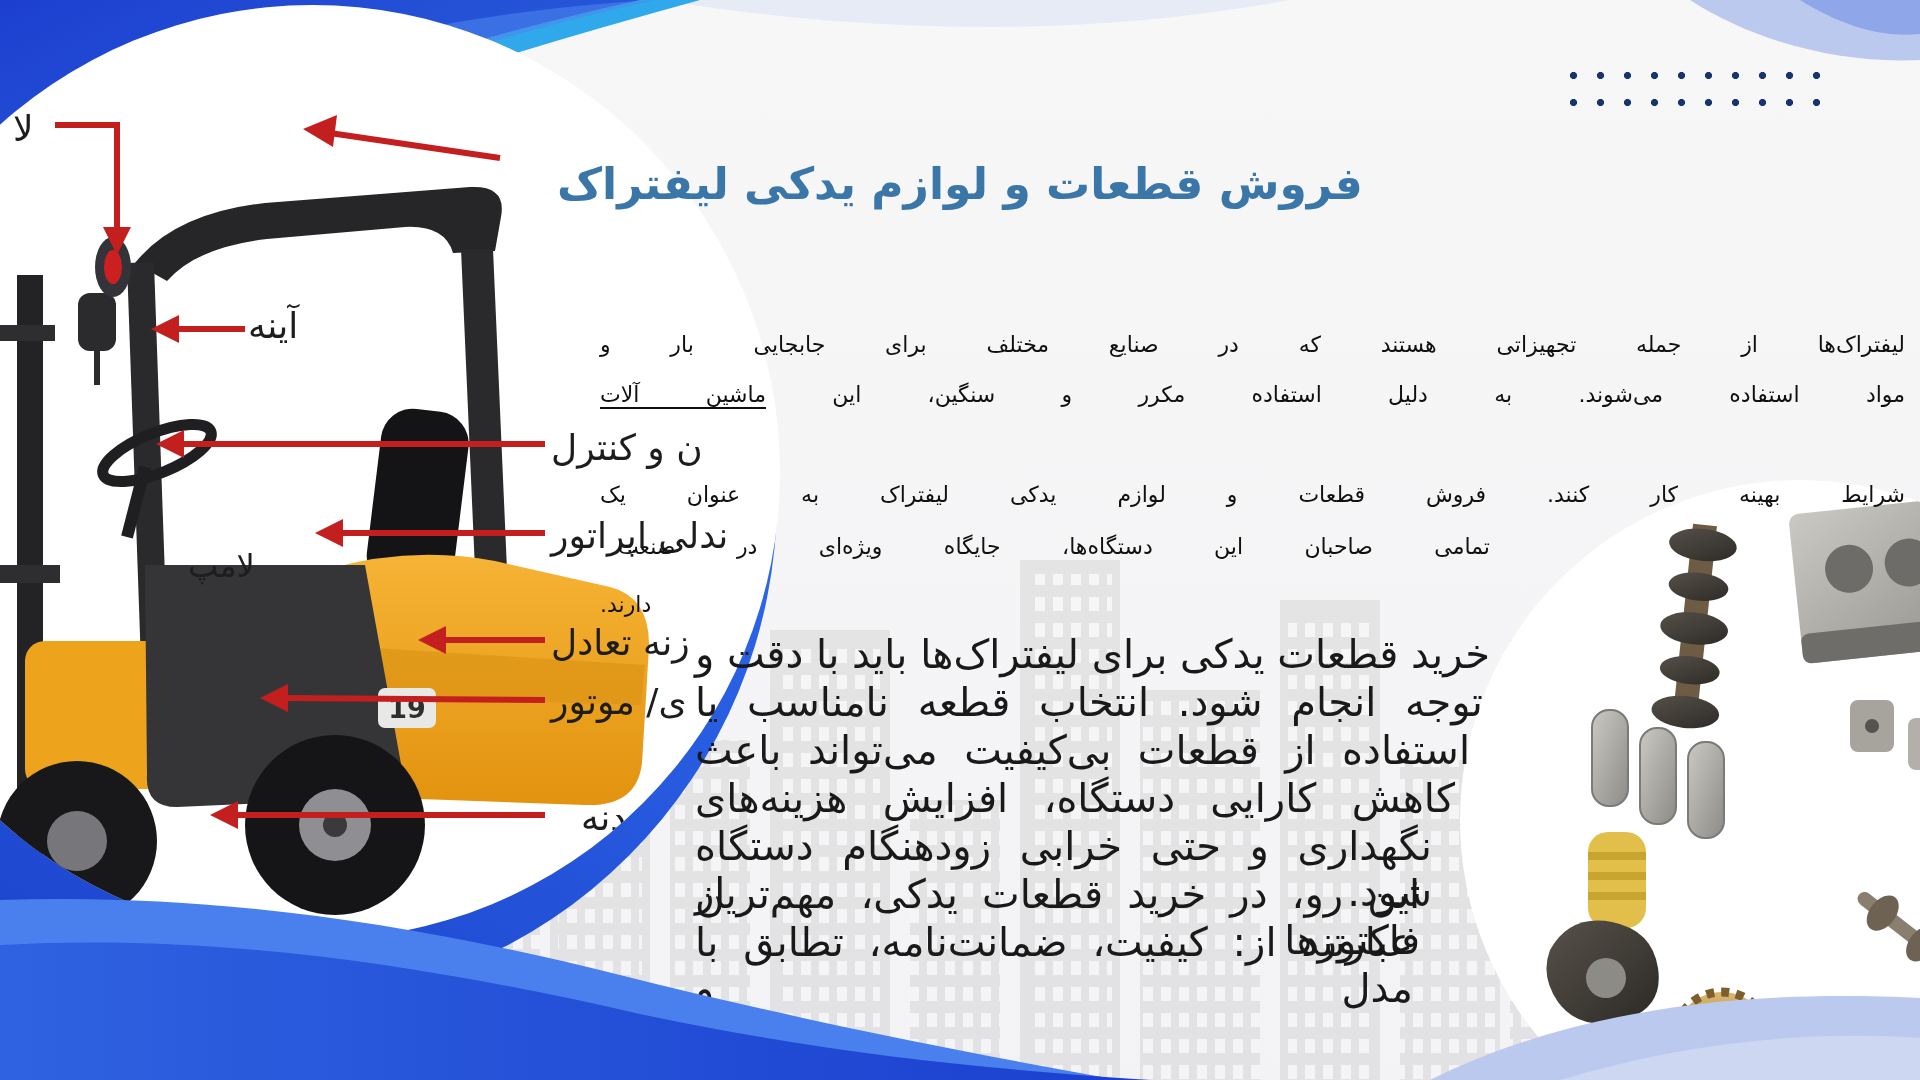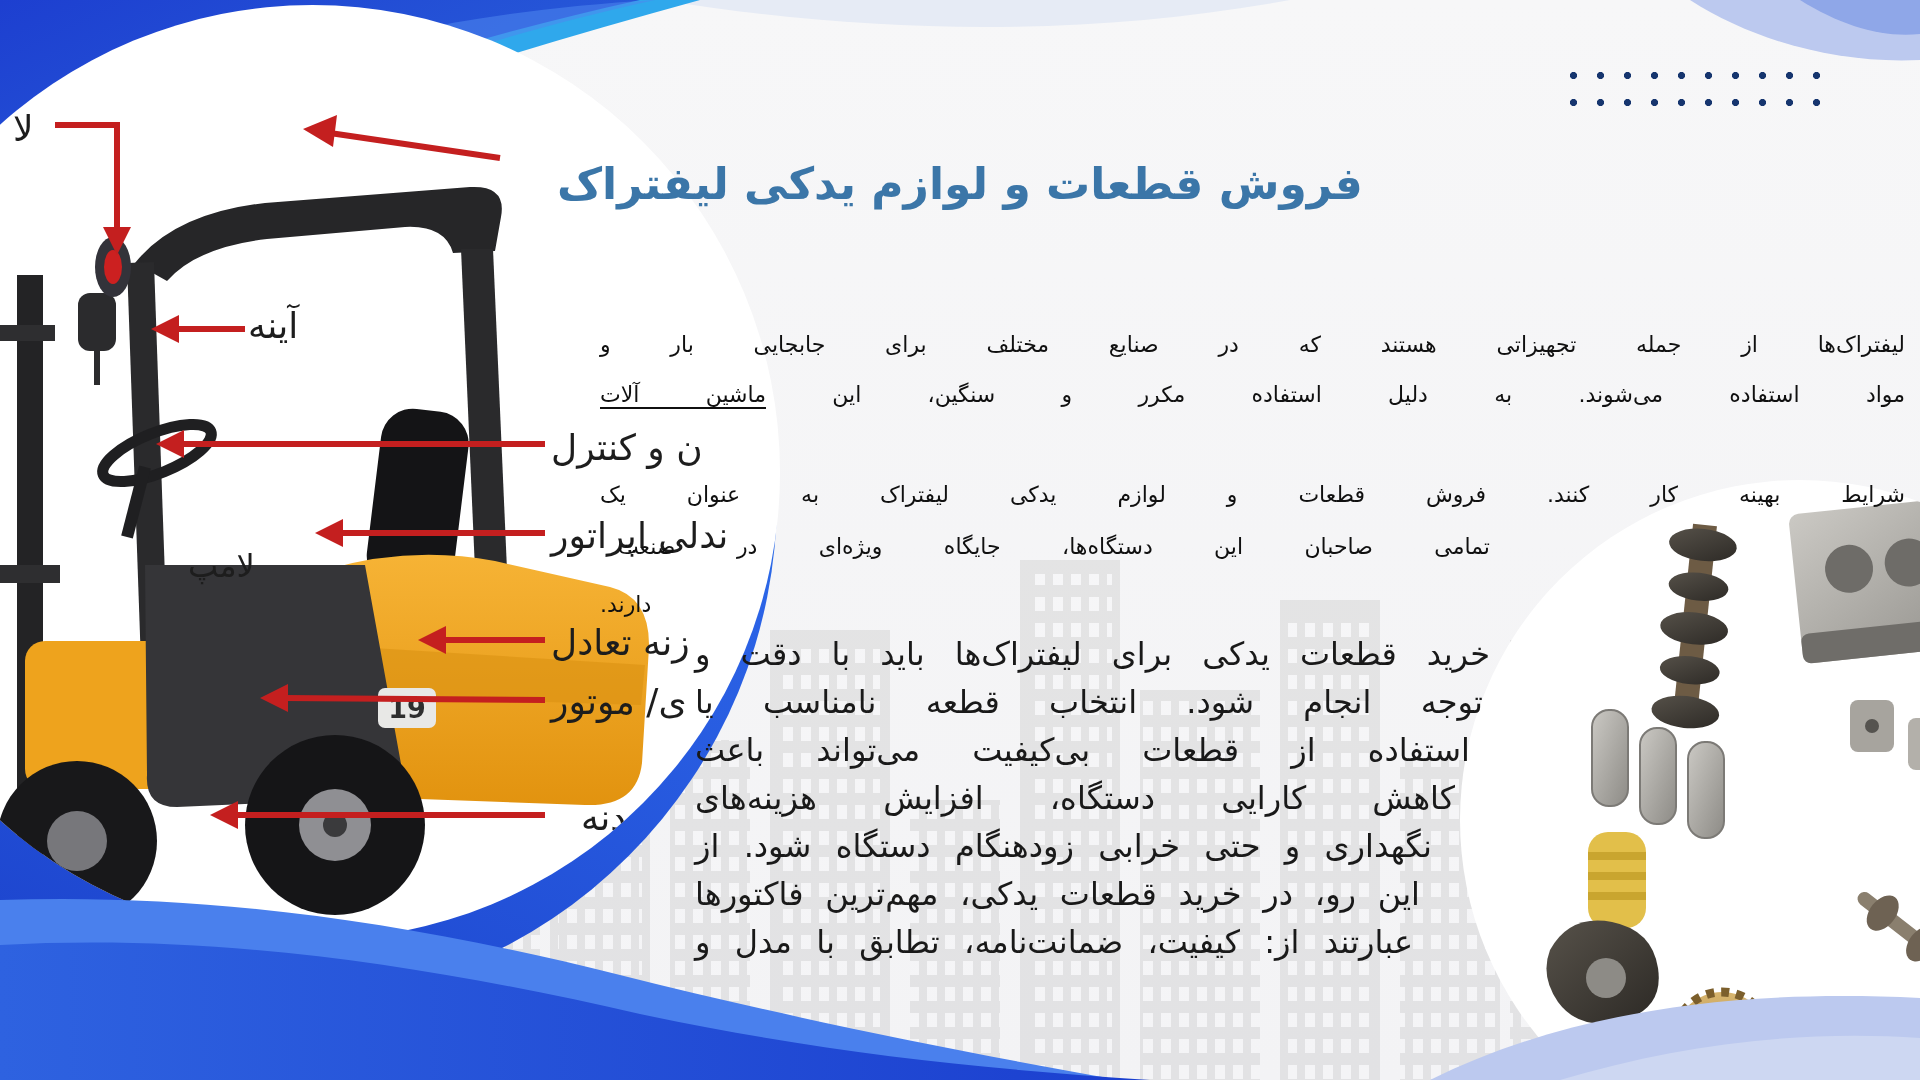--- a/index.html
+++ b/index.html
@@ -39,21 +39,21 @@
   .title{left:420px;top:138px;width:1080px;text-align:center;direction:rtl;
     color:#3b76a8;font-size:44px;font-weight:bold;line-height:92px;}
 
   
   .p1-line{position:absolute;direction:rtl;color:#101010;font-size:22px;line-height:44px;
     text-align:justify;text-align-last:justify;}
   .p1-plain{text-align:right;text-align-last:right;}
   .u{text-decoration:underline;text-underline-offset:5px;text-decoration-thickness:2px;}
 
   
-  .p2-line{position:absolute;direction:rtl;color:#191919;font-size:32px;line-height:46px;
+  .p2-line{position:absolute;direction:rtl;color:#191919;font-size:40px;line-height:46px;
     text-align:justify;text-align-last:justify;}
   .p2-last{text-align:right;text-align-last:right;}
 </style>
 </head>
 <body>
 
 <div class="stage">
 
   <div class="abs skyline z1">
     <svg width="1180" height="540" viewBox="0 0 1180 540">

